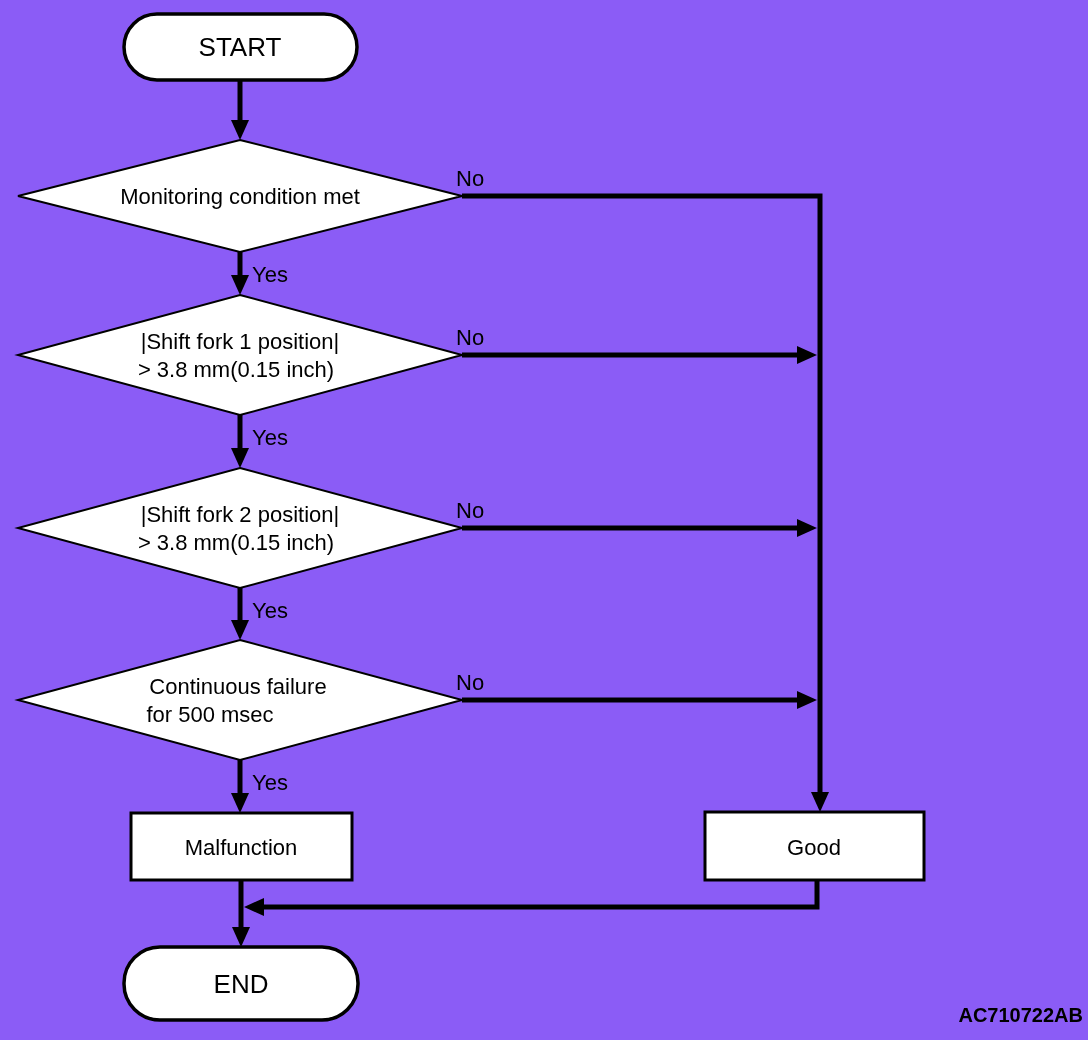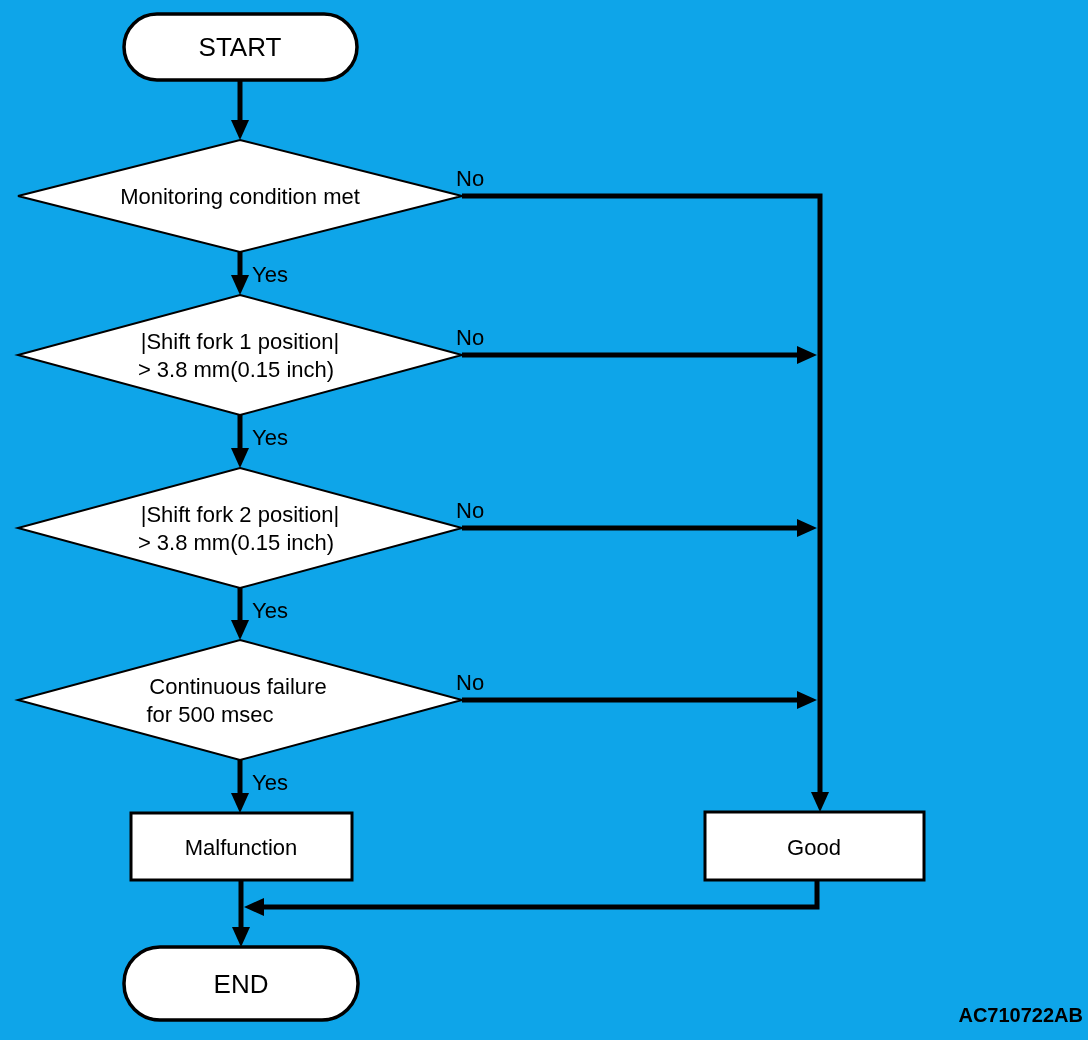--- a/index.html
+++ b/index.html
@@ -4,21 +4,21 @@
 <style>
   html, body {
     margin: 0;
     padding: 0;
     background: #ffffff;
   }
   .page {
     position: relative;
     width: 1088px;
     height: 1040px;
-    background: #0ea5e9;
+    background: #8b5cf6;
     overflow: hidden;
   }
   svg.flowchart {
     display: block;
     font-family: "Liberation Sans", sans-serif;
   }
   svg.flowchart text {
     fill: #000000;
     font-family: "Liberation Sans", sans-serif;
   }

